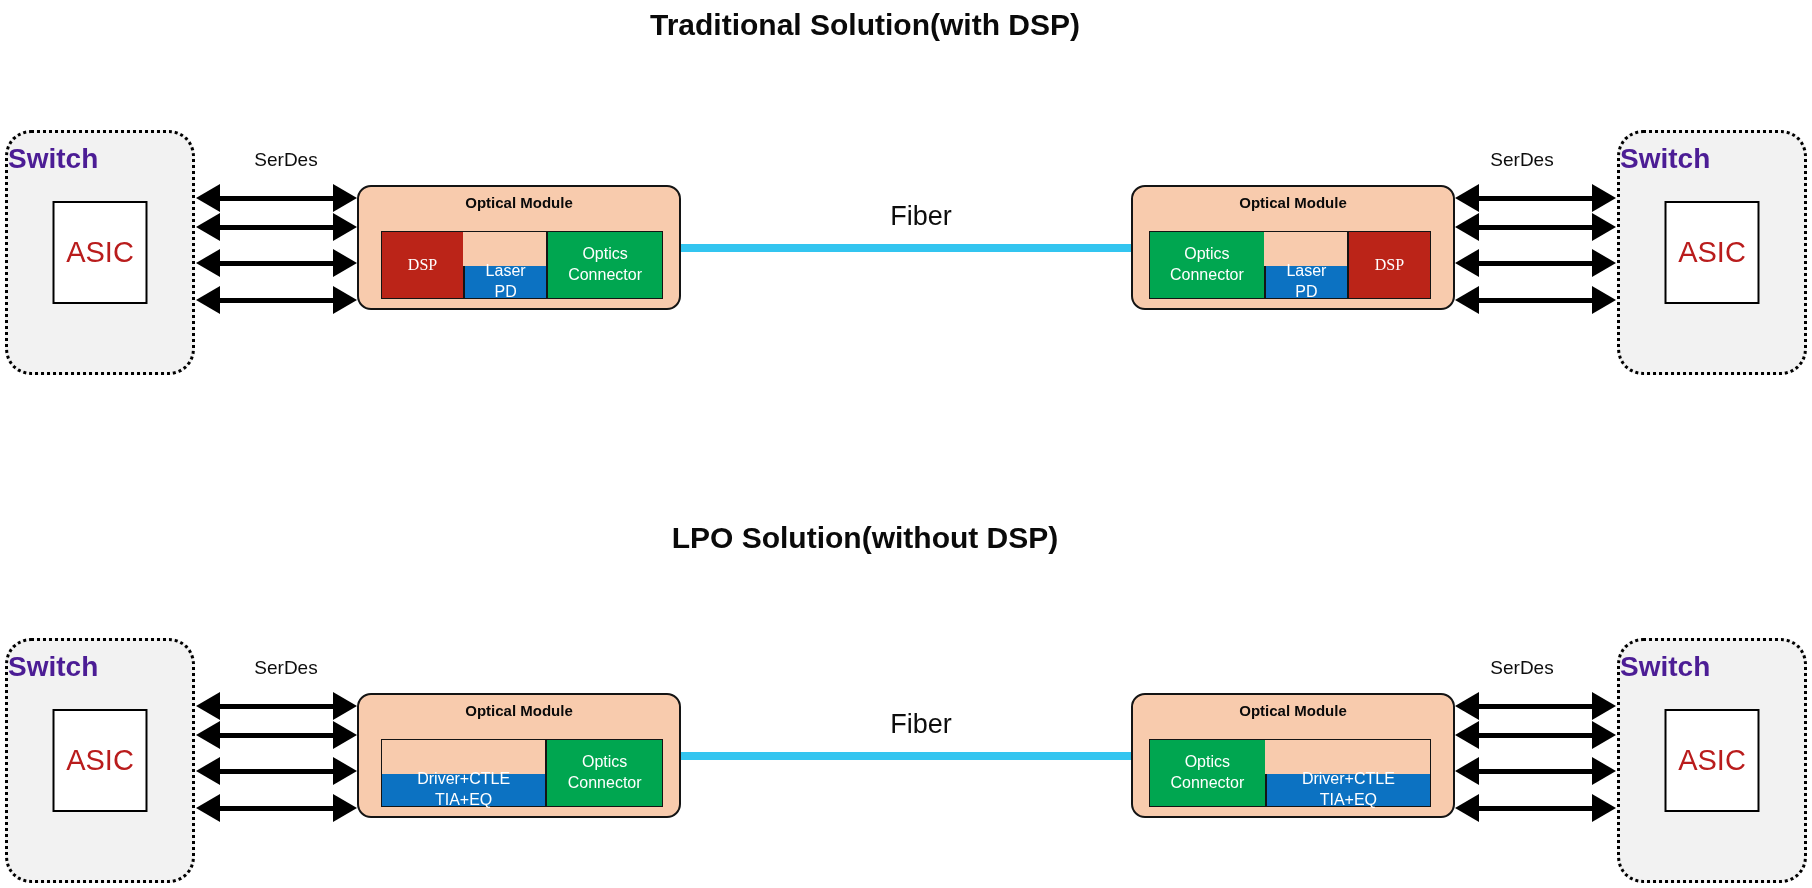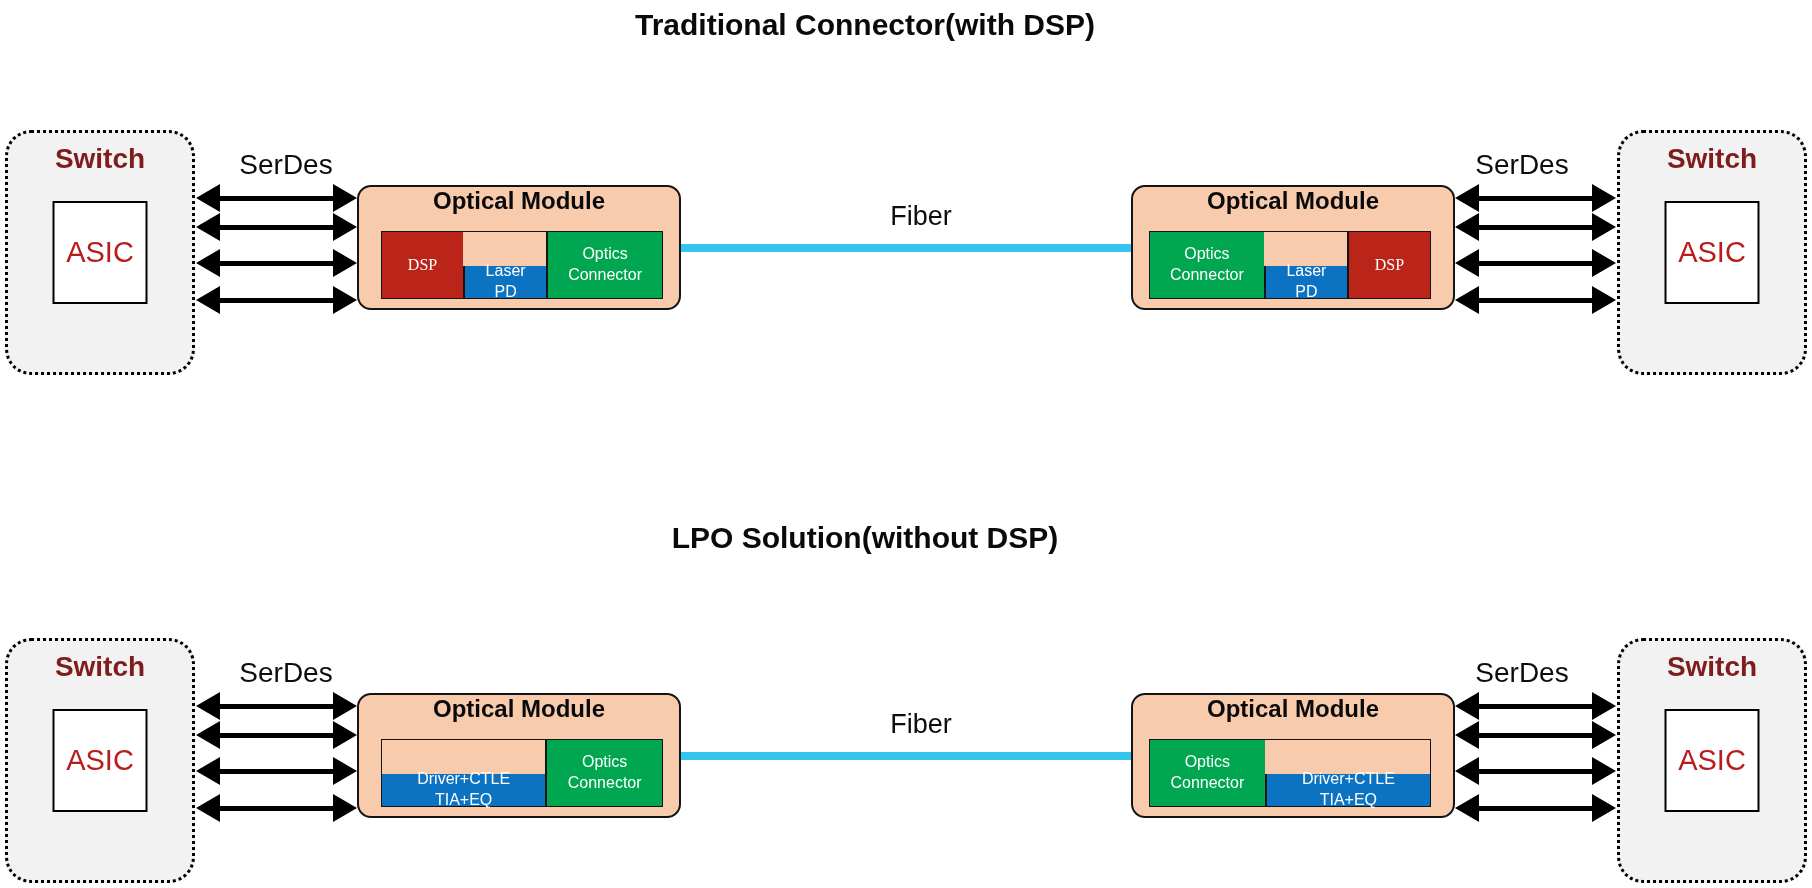--- a/index.html
+++ b/index.html
@@ -18,32 +18,32 @@
   .s1 .title{top:13px;}
 
   .switch{
     position:absolute;top:130px;width:190px;height:245px;box-sizing:border-box;
     background:var(--switch_fill,#F2F2F2);
     border:3px dotted #000;border-radius:26px;
   }
   .switch.left{left:5px;}
   .switch.right{left:1617px;}
   .switch-label{
-    position:absolute;top:10px;left:0;width:100%;text-align:center;
-    font-size:28px;font-weight:bold;color:#7f1d1d;
+    position:absolute;top:10px;left:0;width:100%;text-align:left;
+    font-size:28px;font-weight:bold;color:#4c1d95;
   }
   .chip{
     position:absolute;top:68px;left:50%;transform:translateX(-50%);
     width:95px;height:103px;background:#fff;border:2px solid #000;box-sizing:border-box;
     display:flex;align-items:center;justify-content:center;font-size:29px;color:#b91c1c;
   }
 
   .serdes{
     position:absolute;top:149px;transform:translateX(-50%);
-    font-size:28px;color:#0d0d0d;white-space:nowrap;
+    font-size:19px;color:#0d0d0d;white-space:nowrap;
   }
   .serdes.sleft{left:286px;}
   .serdes.sright{left:1522px;}
 
   .arrow{
     position:absolute;width:161px;height:28px;
     background:linear-gradient(#000,#000) center / calc(100% - 34px) 5px no-repeat;
   }
   .agl{left:196px;}
   .agr{left:1455px;}
@@ -57,21 +57,21 @@
     width:0;height:0;border:14px solid transparent;border-right:0;border-left:24px solid #000;
   }
 
   .module{
     position:absolute;top:185px;width:324px;height:125px;box-sizing:border-box;
     background:var(--module_fill,#F8CBAD);border:2px solid #141414;border-radius:14px;
   }
   .module.left{left:357px;}
   .module.right{left:1131px;}
   .module-title{
-    text-align:center;font-size:24px;font-weight:bold;color:#0a0a0a;
+    margin-top:7px;text-align:center;font-size:15px;font-weight:bold;color:#0a0a0a;
   }
   .blocks{
     position:absolute;top:44px;height:68px;display:flex;
     border:1px solid #141414;box-sizing:border-box;
   }
   .module.left  .blocks{left:22px;right:16px;}
   .module.right .blocks{left:16px;right:22px;}
   .block{
     display:flex;align-items:center;justify-content:center;text-align:center;
     color:#fff;font-size:16px;line-height:1.3;white-space:pre-line;min-width:0;
@@ -89,21 +89,21 @@
     position:absolute;top:201px;left:921px;transform:translateX(-50%);
     font-size:27px;color:#0d0d0d;white-space:nowrap;
   }
 </style>
 </head>
 <body>
 
 <div class="canvas">
 
   <div class="section s0">
-    <div class="title">Traditional Connector(with DSP)</div>
+    <div class="title">Traditional Solution(with DSP)</div>
 
     <div class="switch left">
       <div class="switch-label">Switch</div>
       <div class="chip">ASIC</div>
     </div>
 
     <div class="serdes sleft">SerDes</div>
 
     <div class="arrow agl a1"></div>
     <div class="arrow agl a2"></div>

